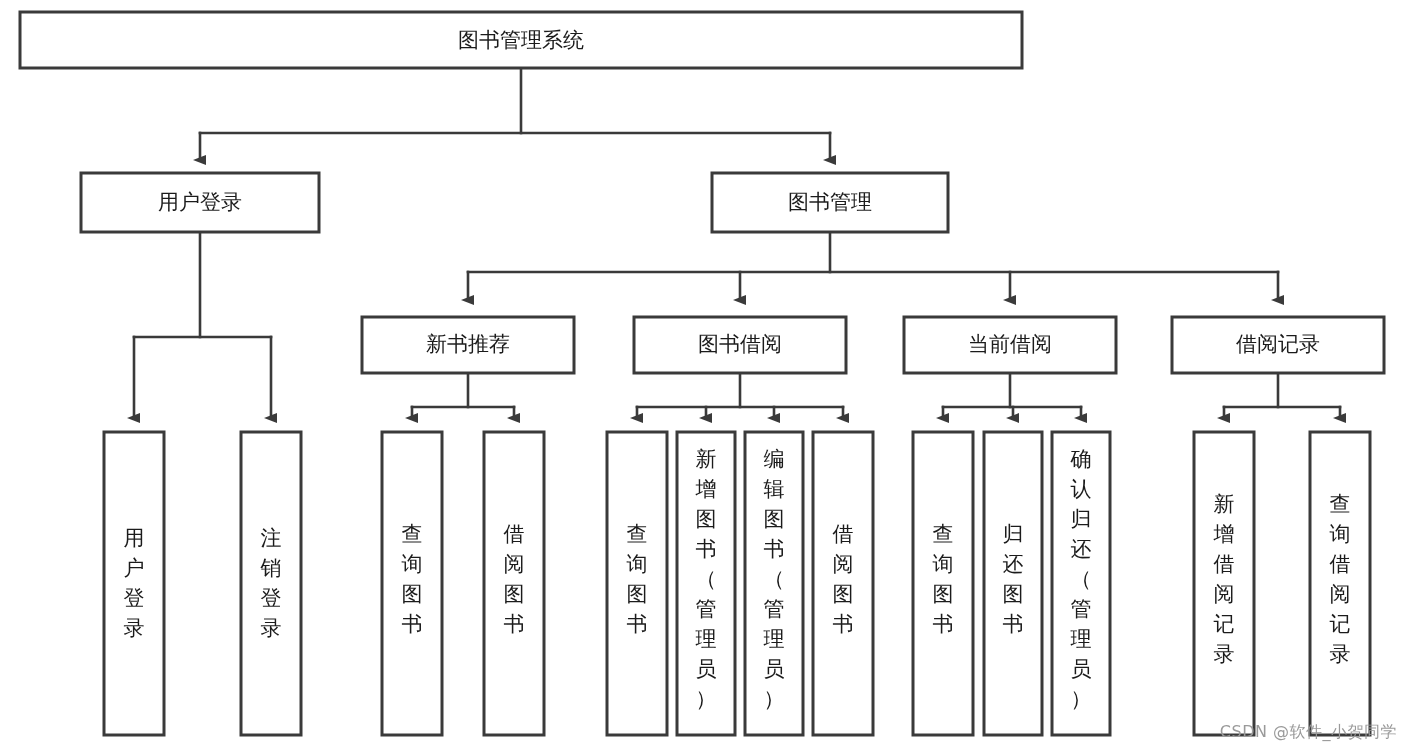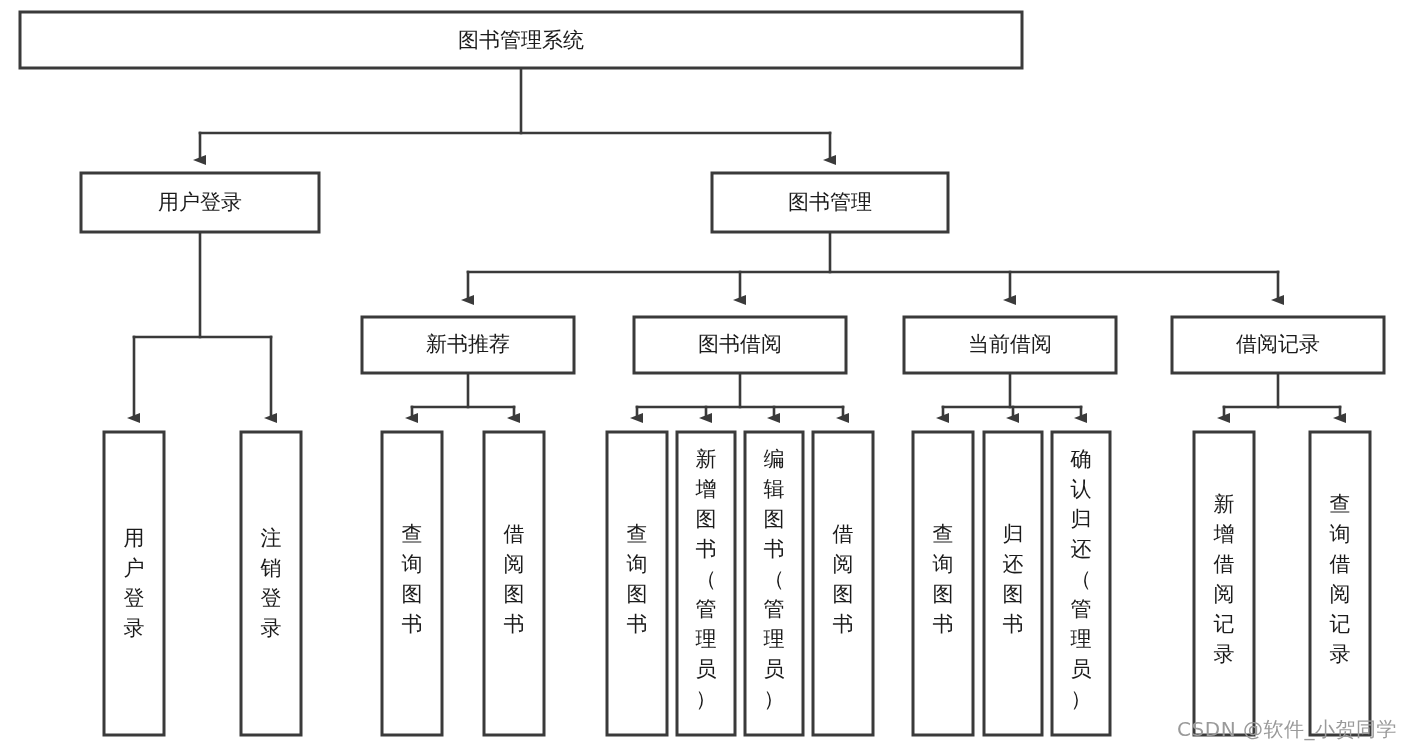--- a/index.html
+++ b/index.html
@@ -54,21 +54,21 @@
     font-family: "DejaVu Sans", "Liberation Sans", sans-serif;
     font-size: 21px;
     fill: #1b1b1b;
     text-anchor: middle;
   }
   .watermark {
     position: absolute;
     right: 8px;
     bottom: 4px;
     font-family: "DejaVu Sans", "Liberation Sans", sans-serif;
-    font-size: 20px;
+    font-size: 16px;
     color: #9a9a9a;
     letter-spacing: 0.5px;
     white-space: nowrap;
     pointer-events: none;
   }
 </style>
 </head>
 <body>
 
 <div id="diagram-root">

